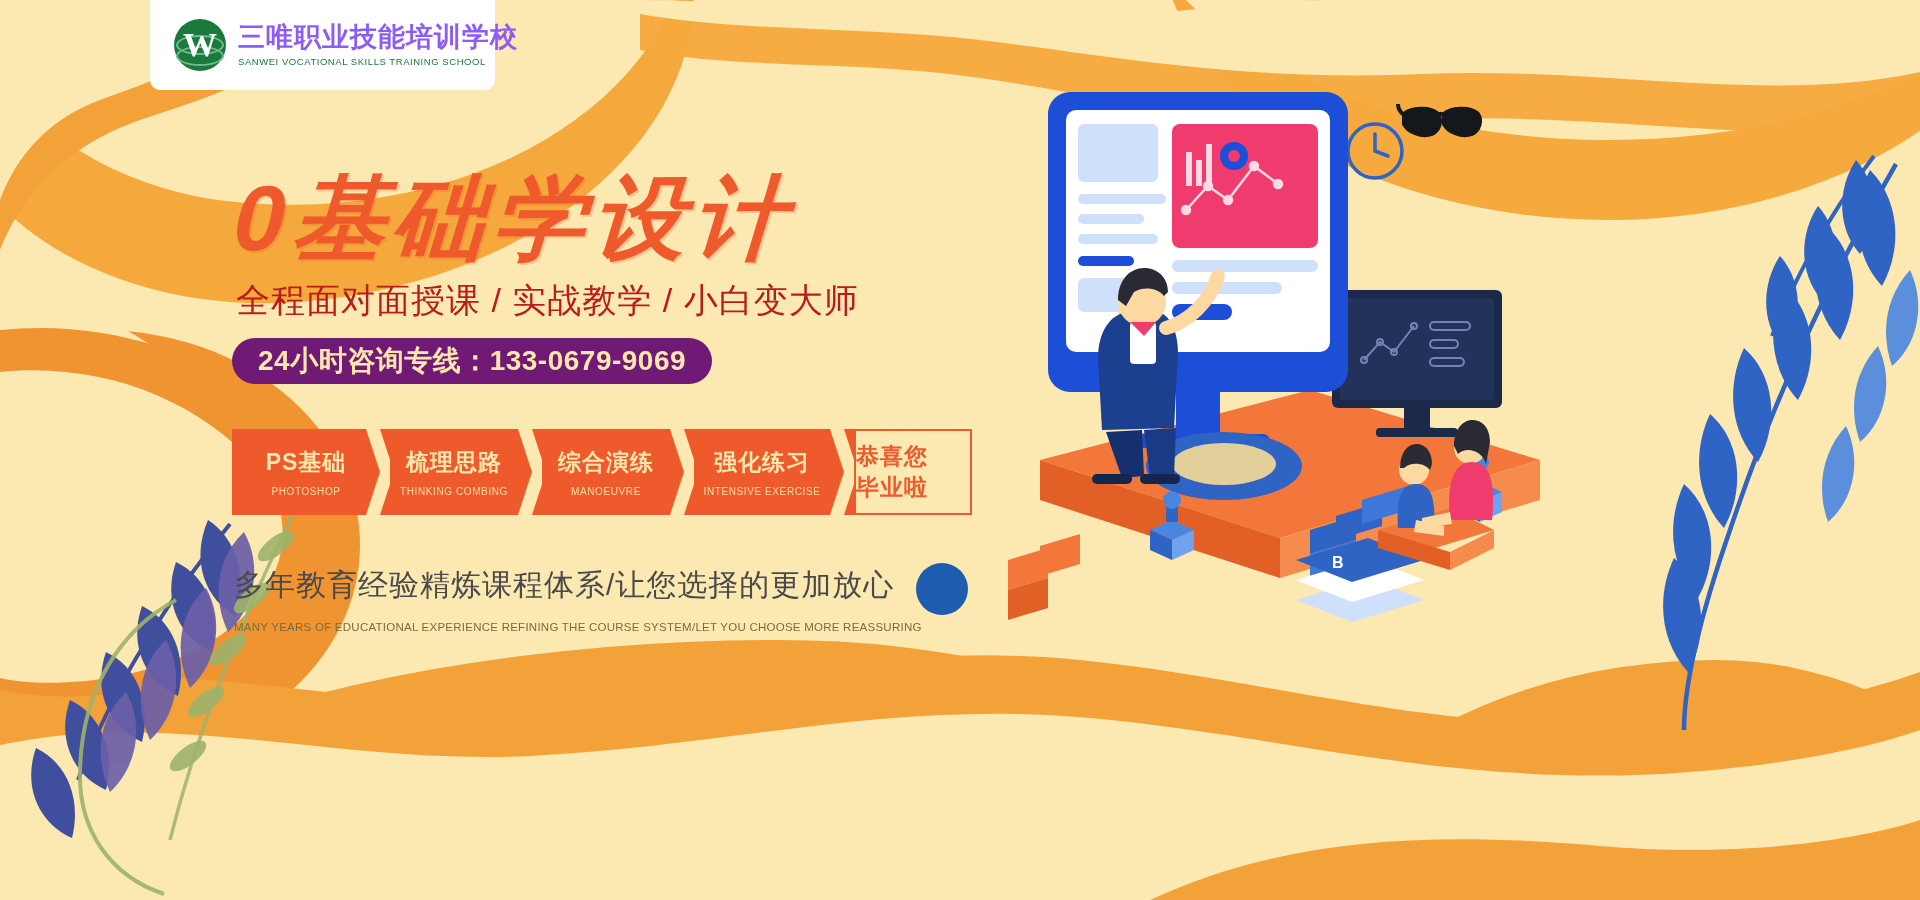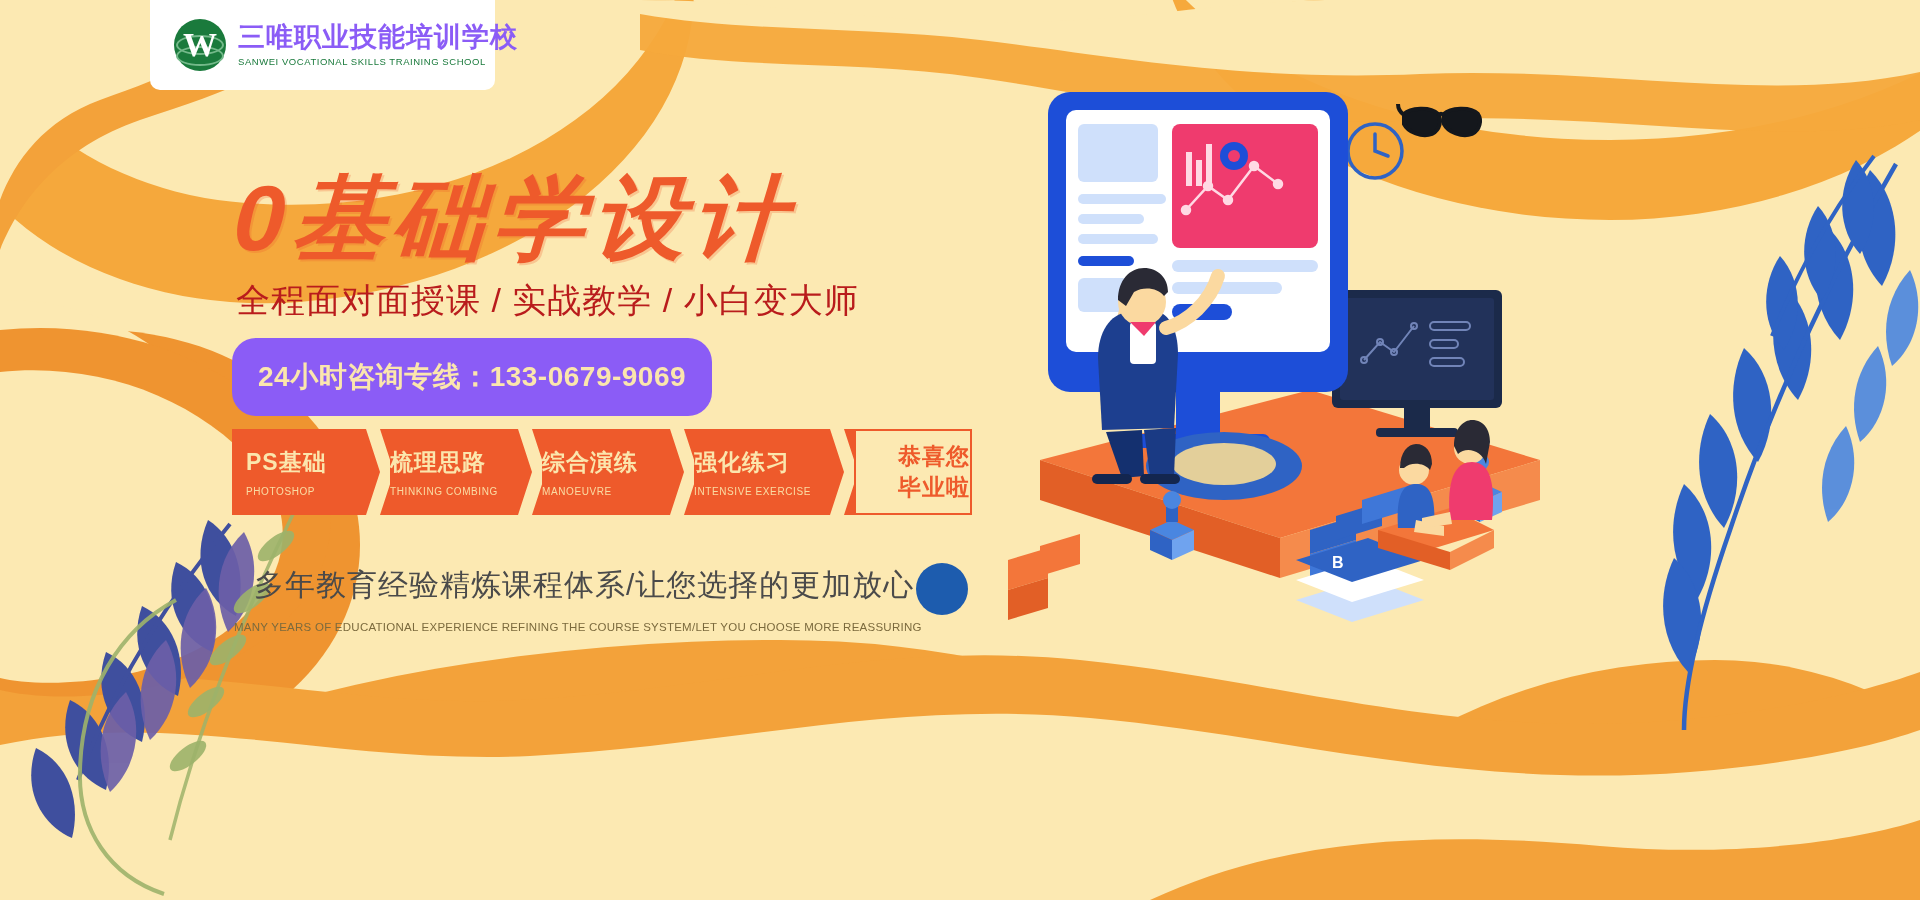--- a/index.html
+++ b/index.html
@@ -48,40 +48,40 @@
   .logo-en{color:#1a7a3c;font-size:9.5px;letter-spacing:.55px;margin-top:3px;white-space:nowrap;}
 
   
   .headline{position:absolute;left:234px;top:172px;font-size:92px;font-weight:800;color:#ee5a2b;
      letter-spacing:8px;line-height:1;font-family:"Liberation Sans","DejaVu Sans",sans-serif;
      font-style:italic;transform:skewX(-3deg);text-shadow:2px 2px 0 rgba(238,90,43,.25);}
   .subline{position:absolute;left:236px;top:278px;font-size:34px;color:#b91c1c;letter-spacing:1px;
      white-space:nowrap;}
 
   
-  .phone-pill{position:absolute;left:232px;top:338px;height:46px;padding:16px 26px;background:#8b5cf6;
+  .phone-pill{position:absolute;left:232px;top:338px;height:46px;padding:0 26px;background:#701a75;
      border-radius:24px;display:flex;align-items:center;}
   .phone-pill span{color:#fbe6ad;font-size:28px;font-weight:700;letter-spacing:.5px;white-space:nowrap;}
 
   
   .steps{position:absolute;left:232px;top:429px;display:flex;align-items:stretch;height:86px;}
-  .step{position:relative;background:#ee5a2b;display:flex;flex-direction:column;align-items:flex-start;
+  .step{position:relative;background:#ee5a2b;display:flex;flex-direction:column;align-items:center;
      justify-content:center;color:#fbe6ad;gap:8px;}
   .step .cn{font-size:23px;font-weight:700;letter-spacing:1px;white-space:nowrap;}
   .step .en{font-size:10px;letter-spacing:.6px;white-space:nowrap;opacity:.92;}
   .chev{width:24px;background:#ee5a2b;position:relative;}
   .chev:before{content:"";position:absolute;inset:0;background:#fce9b2;
      clip-path:polygon(0 0,14px 0,28px 50%,14px 100%,0 100%,14px 50%);}
   .step-final{position:relative;background:transparent;border:2px solid #ee5a2b;
-     display:flex;flex-direction:column;align-items:flex-end;justify-content:center;color:#ee5a2b;
+     display:flex;flex-direction:column;align-items:flex-start;justify-content:center;color:#ee5a2b;
      box-sizing:border-box;}
   .step-final .cn{font-size:23px;font-weight:700;letter-spacing:1px;line-height:1.35;white-space:nowrap;}
 
   
-  .tag-cn{position:absolute;left:234px;top:565px;font-size:30px;color:#4a4a4a;letter-spacing:1px;white-space:nowrap;margin-left:20px;}
+  .tag-cn{position:absolute;left:234px;top:565px;font-size:30px;color:#4a4a4a;letter-spacing:1px;white-space:nowrap;}
   .tag-en{position:absolute;left:234px;top:603px;font-size:11.5px;color:#7b6a3d;letter-spacing:.25px;white-space:nowrap;margin-top:18px;}
 
   
   .illus{position:absolute;left:980px;top:60px;width:700px;height:620px;}
 </style>
 </head>
 <body>
 
 <div class="banner">
 

